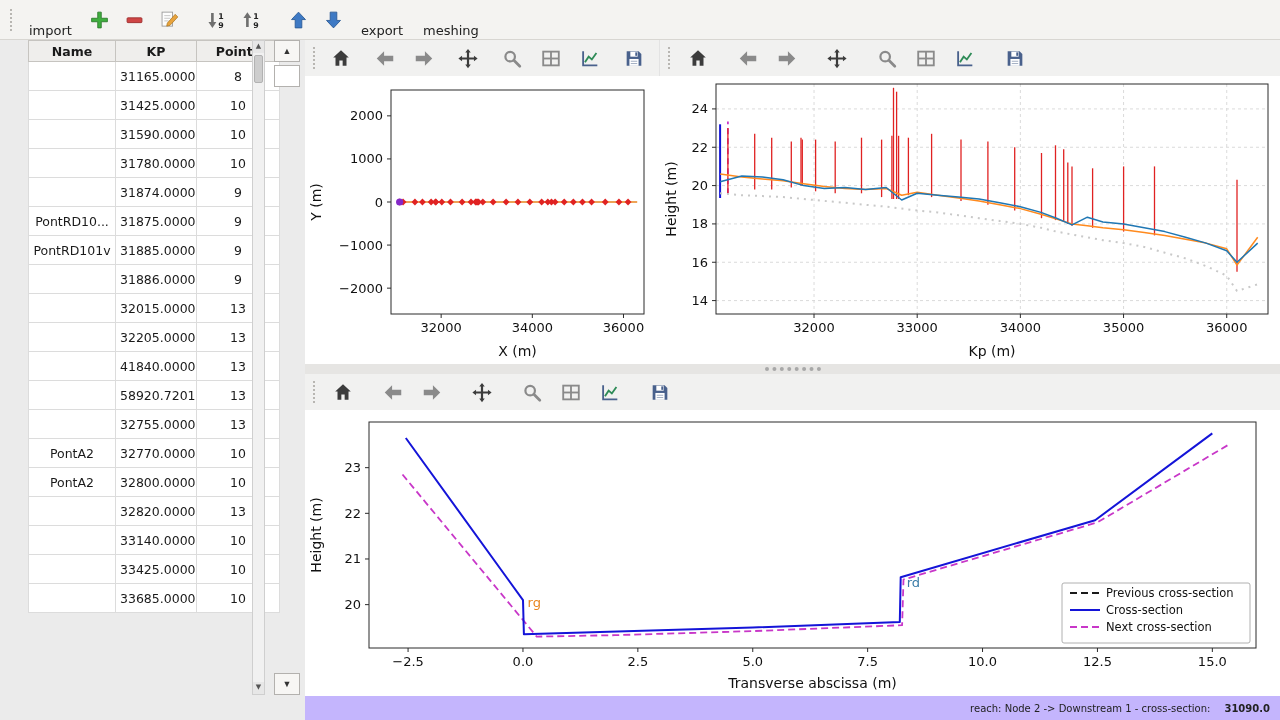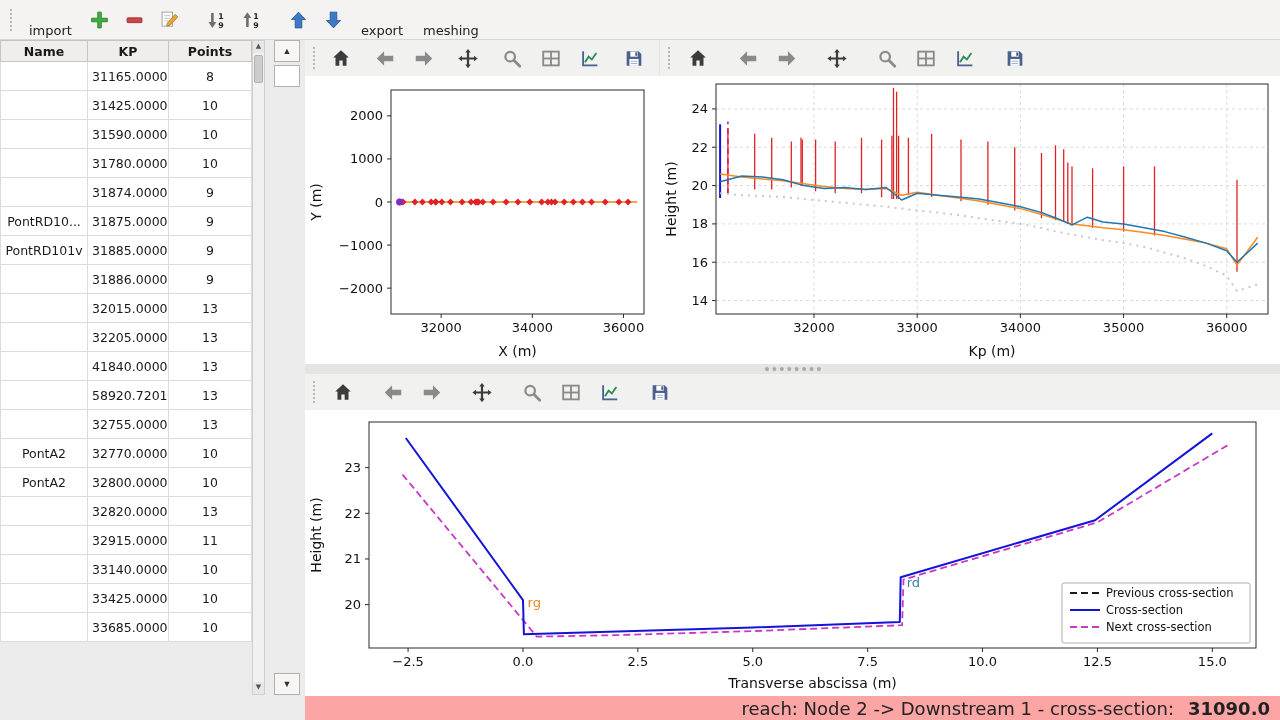--- a/index.html
+++ b/index.html
@@ -33,21 +33,21 @@
   svg.ic { width:22px; height:22px; display:block; }
   .c-dark  { color:#3c3c3c; }
   .c-gray  { color:#8a8a8a; }
   .c-steel { color:#49618c; }
 
   
   .main { flex:1; display:flex; min-height:0; }
 
   
   .left-panel { width:302px; flex:0 0 302px; display:flex; align-items:flex-start; background:#ebebeb; }
-  .table-wrap { width:251px; }
+  .table-wrap { width:251px;padding-left:28px; }
   table.xs { border-collapse:collapse; width:251px; table-layout:fixed; background:#fff; }
   table.xs col.c1 { width:87px; } table.xs col.c2 { width:81px; } table.xs col.c3 { width:83px; }
   table.xs th {
     height:21px; background:#efeeec; border:1px solid #c6c4c0;
     font-weight:bold; font-size:12.5px; text-align:center; padding:0 3px;
   }
   table.xs td {
     height:29px; border:1px solid #dcdcdc; background:#fff;
     font-size:12.5px; text-align:center; padding:0 4px;
     overflow:hidden; white-space:nowrap;
@@ -88,23 +88,23 @@
     display:flex; align-items:center; justify-content:center; cursor:default; }
   svg.mic { width:23px; height:23px; display:block; }
   .mpl-sep { width:6px; }
   .overflow-btn { margin-left:auto; border:none; background:transparent;
     color:#666; font-size:16px; padding:0 8px; font-family:inherit; }
 
   .h-splitter { height:10px; flex:0 0 10px; background:#e6e5e3; position:relative; }
   .h-splitter .dots { position:absolute; left:460px; top:3px; width:56px; border-top:4px dotted #a8a8a8; }
 
   .status-bar {
-    height:24px; flex:0 0 24px; background:#fca5a5;
+    height:24px; flex:0 0 24px; background:#c4b5fd;
     display:flex; align-items:center; justify-content:flex-end;
-    padding-right:10px; font-size:18px; color:#222;
+    padding-right:10px; font-size:10px; color:#222;
   }
   .status-bar .val { font-weight:bold; margin-left:14px; }
 </style>
 </head>
 <body>
 
 <svg width="0" height="0" style="position:absolute" aria-hidden="true">
   <defs>
     <symbol id="ic-home" viewBox="0 0 24 24">
       <path d="M12 3 L3.5 10.8 H6 V20 H10.2 V14.2 H13.8 V20 H18 V10.8 H20.5 Z" fill="currentColor"></path>
@@ -309,25 +309,20 @@
               </tr>
               <tr>
                 <td class="col-name">PontA2</td>
                 <td class="col-kp">32800.0000</td>
                 <td class="col-points">10</td>
               </tr>
               <tr>
                 <td class="col-name"></td>
                 <td class="col-kp">32820.0000</td>
                 <td class="col-points">13</td>
-              </tr>
-              <tr>
-                <td class="col-name"></td>
-                <td class="col-kp">32915.0000</td>
-                <td class="col-points">11</td>
               </tr>
               <tr>
                 <td class="col-name"></td>
                 <td class="col-kp">33140.0000</td>
                 <td class="col-points">10</td>
               </tr>
               <tr>
                 <td class="col-name"></td>
                 <td class="col-kp">33425.0000</td>
                 <td class="col-points">10</td>

